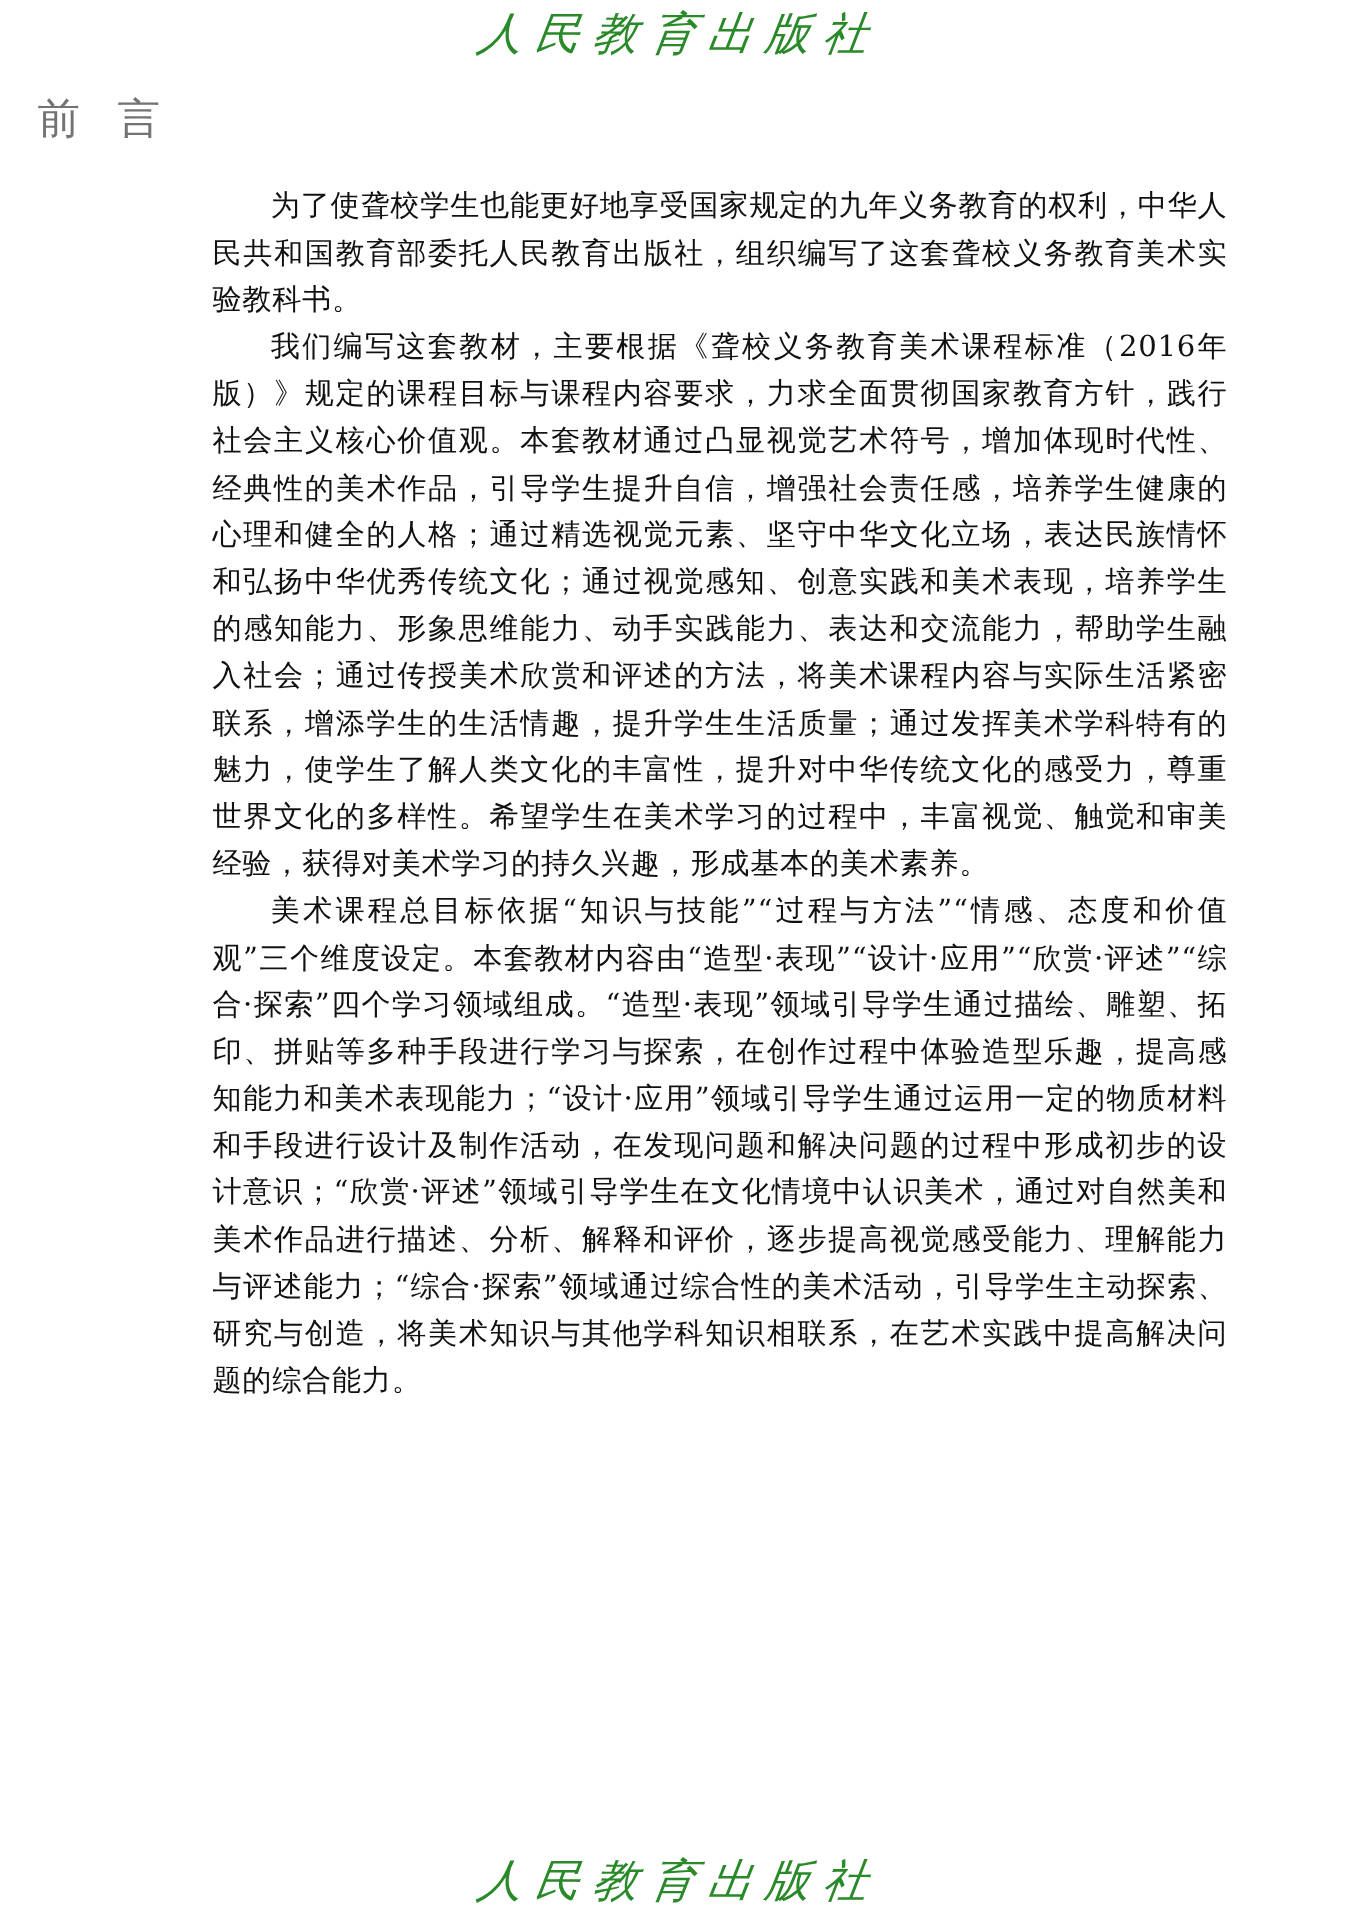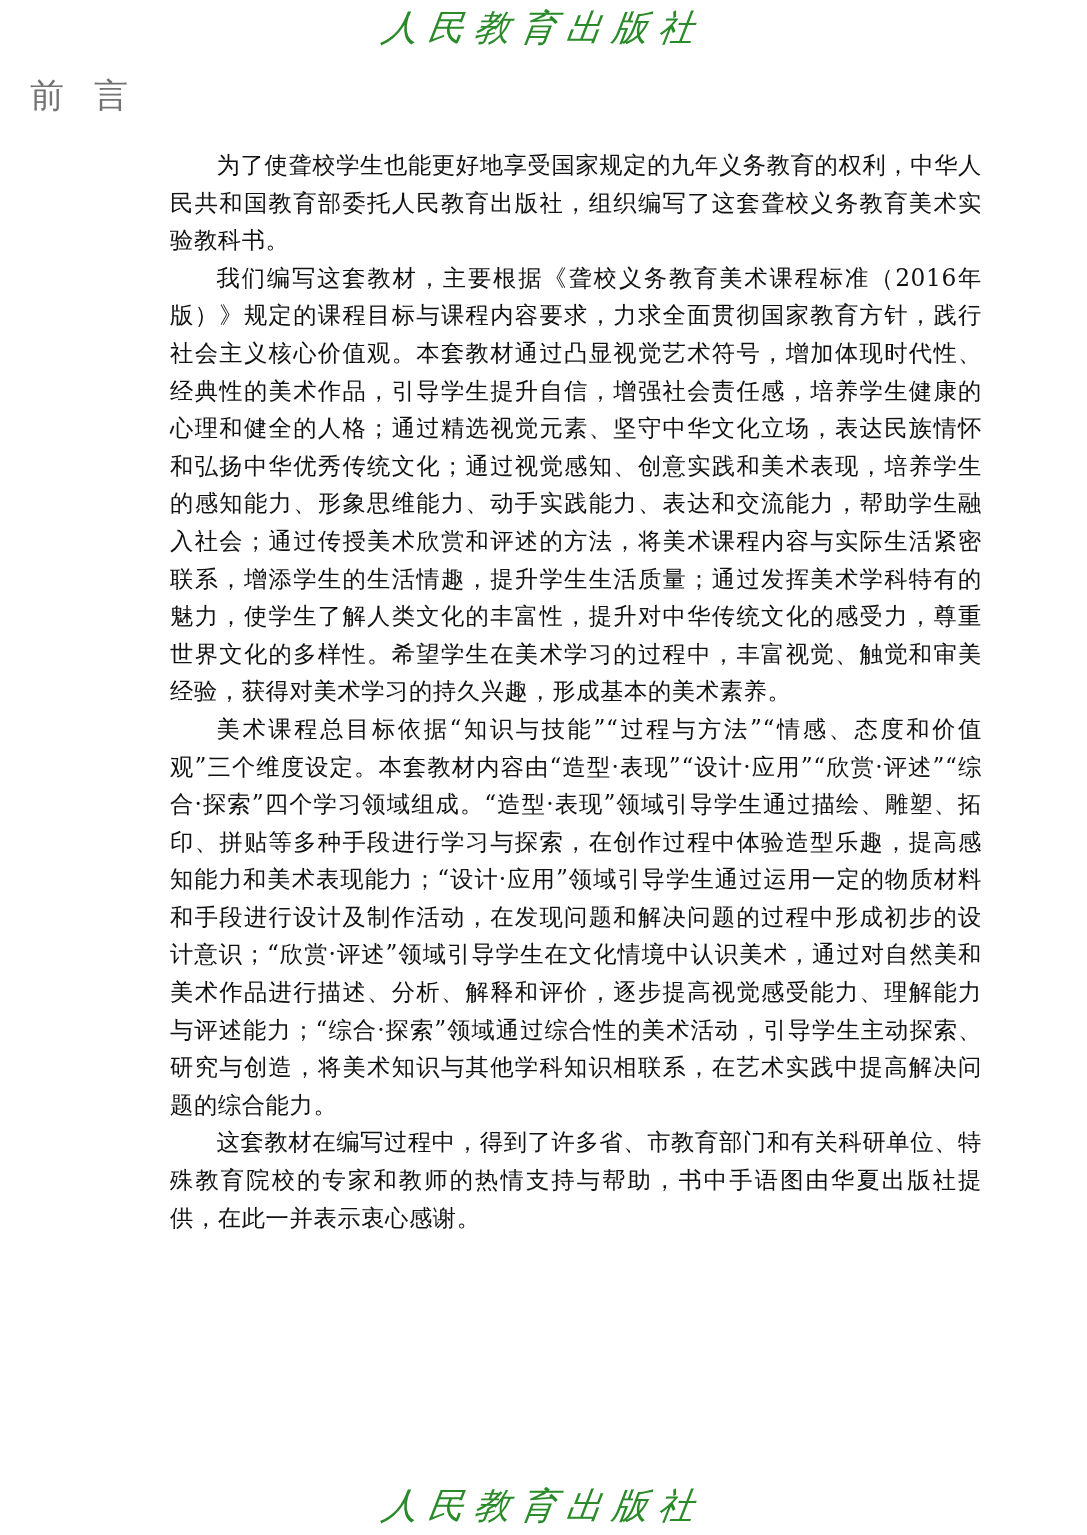--- a/index.html
+++ b/index.html
@@ -67,16 +67,15 @@
 <body>
 
 <div class="logo logo-top">人民教育出版社</div>
 
 <h1 class="title" style="margin:0;font-weight:normal;">前言</h1>
 
 <div class="content">
   <p class="para">为了使聋校学生也能更好地享受国家规定的九年义务教育的权利，中华人民共和国教育部委托人民教育出版社，组织编写了这套聋校义务教育美术实验教科书。</p>
   <p class="para">我们编写这套教材，主要根据《聋校义务教育美术课程标准（2016年版）》规定的课程目标与课程内容要求，力求全面贯彻国家教育方针，践行社会主义核心价值观。本套教材通过凸显视觉艺术符号，增加体现时代性、经典性的美术作品，引导学生提升自信，增强社会责任感，培养学生健康的心理和健全的人格；通过精选视觉元素、坚守中华文化立场，表达民族情怀和弘扬中华优秀传统文化；通过视觉感知、创意实践和美术表现，培养学生的感知能力、形象思维能力、动手实践能力、表达和交流能力，帮助学生融入社会；通过传授美术欣赏和评述的方法，将美术课程内容与实际生活紧密联系，增添学生的生活情趣，提升学生生活质量；通过发挥美术学科特有的魅力，使学生了解人类文化的丰富性，提升对中华传统文化的感受力，尊重世界文化的多样性。希望学生在美术学习的过程中，丰富视觉、触觉和审美经验，获得对美术学习的持久兴趣，形成基本的美术素养。</p>
   <p class="para">美术课程总目标依据“知识与技能”“过程与方法”“情感、态度和价值观”三个维度设定。本套教材内容由“造型·表现”“设计·应用”“欣赏·评述”“综合·探索”四个学习领域组成。“造型·表现”领域引导学生通过描绘、雕塑、拓印、拼贴等多种手段进行学习与探索，在创作过程中体验造型乐趣，提高感知能力和美术表现能力；“设计·应用”领域引导学生通过运用一定的物质材料和手段进行设计及制作活动，在发现问题和解决问题的过程中形成初步的设计意识；“欣赏·评述”领域引导学生在文化情境中认识美术，通过对自然美和美术作品进行描述、分析、解释和评价，逐步提高视觉感受能力、理解能力与评述能力；“综合·探索”领域通过综合性的美术活动，引导学生主动探索、研究与创造，将美术知识与其他学科知识相联系，在艺术实践中提高解决问题的综合能力。</p>
-  <p class="para">这套教材在编写过程中，得到了许多省、市教育部门和有关科研单位、特殊教育院校的专家和教师的热情支持与帮助，书中手语图由华夏出版社提供，在此一并表示衷心感谢。</p>
 </div>
 
 <div class="logo logo-bottom">人民教育出版社</div>
 
 </body></html>

